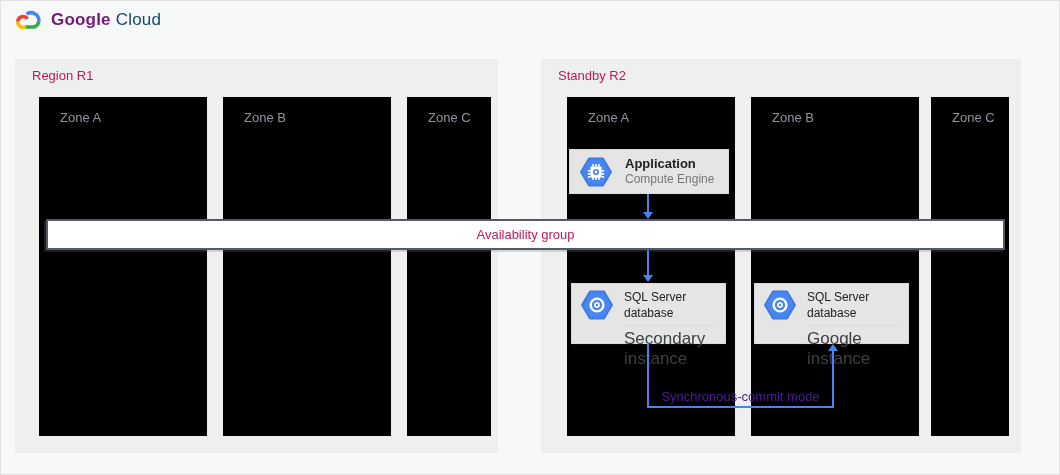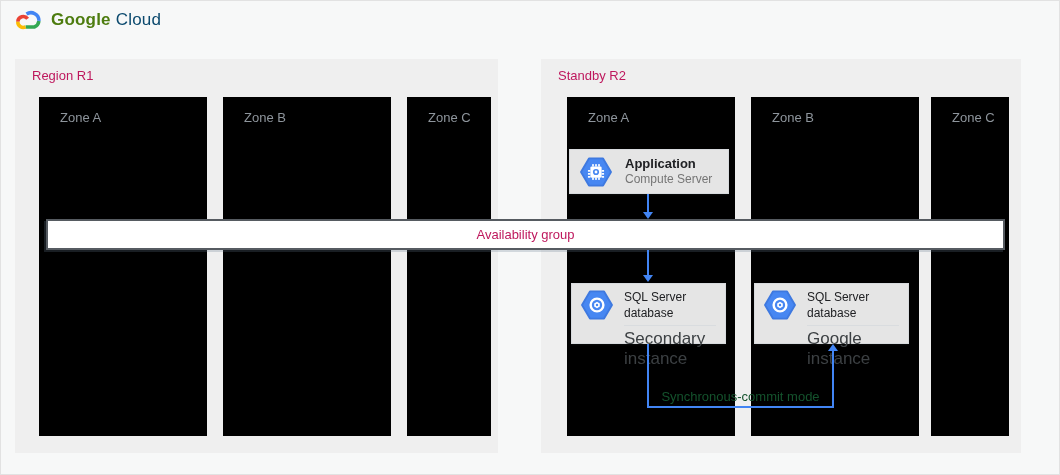--- a/index.html
+++ b/index.html
@@ -6,21 +6,21 @@
   html,body { margin:0; padding:0; background:#ffffff; }
   .canvas {
     position:relative; width:1060px; height:475px;
     background:#F7F8F8; border:1px solid #E2E2E2; box-sizing:border-box;
     font-family:"Liberation Sans", sans-serif; overflow:hidden;
   }
 
   
   .brand { position:absolute; left:14px; top:8px; display:flex; align-items:center; gap:9px; }
   .brand-text { font-size:17px; letter-spacing:.2px; }
-  .brand-google { color:#4d7c0f; font-weight:bold; }
+  .brand-google { color:#701a75; font-weight:bold; }
   .brand-cloud  { color:#0c4a6e; font-weight:normal; }
 
   
   .region { position:absolute; top:58px; height:394px; background:#EFEFEF; }
   #region-r1 { left:14px;  width:483px; }
   #region-r2 { left:540px; width:480px; }
   .region-label { position:absolute; left:17px; top:9px; font-size:13px; color:#be185d; }
   .zone { position:absolute; top:38px; height:339px; background:#000000; }
   .zone-label { padding:13px 0 0 21px; font-size:13px; color:#8E959C; }
   #zone-r1-a { left:24px;  width:168px; } #zone-r1-b { left:208px; width:168px; } #zone-r1-c { left:392px; width:84px; }
@@ -62,21 +62,21 @@
   .arrow-up   { border-bottom:7px solid #4285F4; }
   #a1 { left:646px; top:193px; height:19px; }
   #a1-head { left:642px; top:211px; }
   #a2 { left:646px; top:249px; height:26px; }
   #a2-head { left:642px; top:274px; }
   #sync-left   { left:646px; top:343px; height:64px; }
   #sync-bottom { left:646px; top:405px; width:187px; }
   #sync-right  { left:831px; top:350px; height:57px; }
   #sync-head   { left:827px; top:343px; }
   .sync-label { position:absolute; left:646px; top:388px; width:187px;
-    text-align:center; font-size:13px; color:#14532d; z-index:7; white-space:nowrap; }
+    text-align:center; font-size:13px; color:#4c1d95; z-index:7; white-space:nowrap; }
 
   .icon-hex { flex:0 0 auto; }
 </style>
 </head>
 <body>
 
 <div class="canvas">
 
   <div class="brand">
     <svg width="27" height="22" viewBox="0 0 24 20">
@@ -139,21 +139,21 @@
           <rect x="9.4" y="20.3" width="2.6" height="1.8"></rect>
         <rect x="24" y="13.9" width="2.6" height="1.8"></rect>
           <rect x="24" y="17.1" width="2.6" height="1.8"></rect>
           <rect x="24" y="20.3" width="2.6" height="1.8"></rect>
       </g>
       <circle cx="18" cy="16" r="3.3" fill="#4787F2"></circle>
       <circle cx="18" cy="16" r="1.5" fill="#ffffff"></circle>
     </svg>
     <div>
       <div class="app-title">Application</div>
-      <div class="app-sub">Compute Server</div>
+      <div class="app-sub">Compute Engine</div>
     </div>
   </div>
 
   <div class="card sql-card" id="sql-card-1">
     <svg class="icon-hex" width="34" height="30" viewBox="0 0 36 32">
       <polygon points="2,16 10.5,1.5 25.5,1.5 34,16 25.5,30.5 10.5,30.5" fill="#4787F2" stroke="#3E79E0" stroke-width="2" stroke-linejoin="round"></polygon>
       <circle cx="18" cy="16" r="6.8" fill="none" stroke="#ffffff" stroke-width="2.6"></circle>
       <polygon points="18,12.6 21,14.3 21,17.7 18,19.4 15,17.7 15,14.3" fill="#ffffff"></polygon>
       <circle cx="18" cy="16" r="1.3" fill="#4787F2"></circle>
     </svg>

